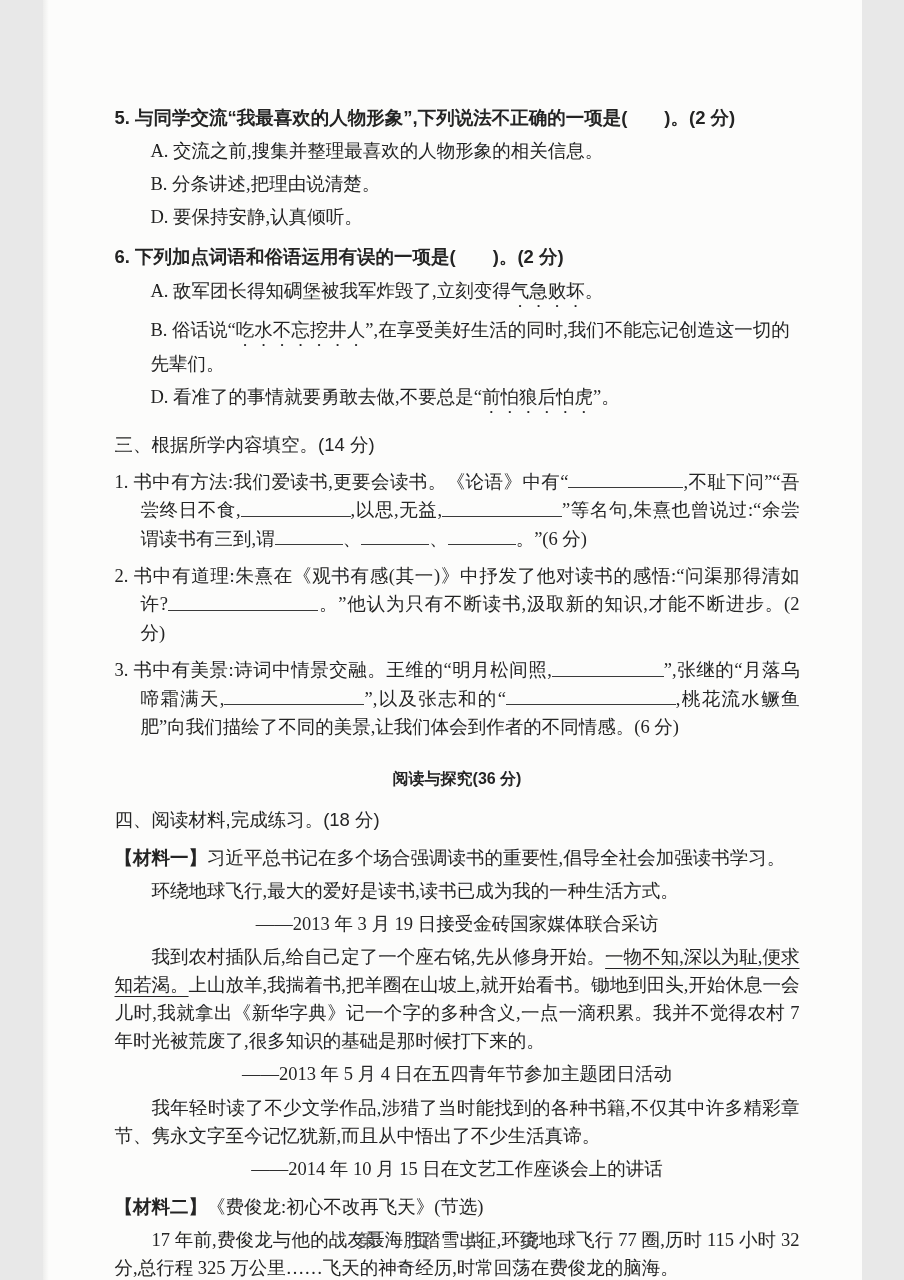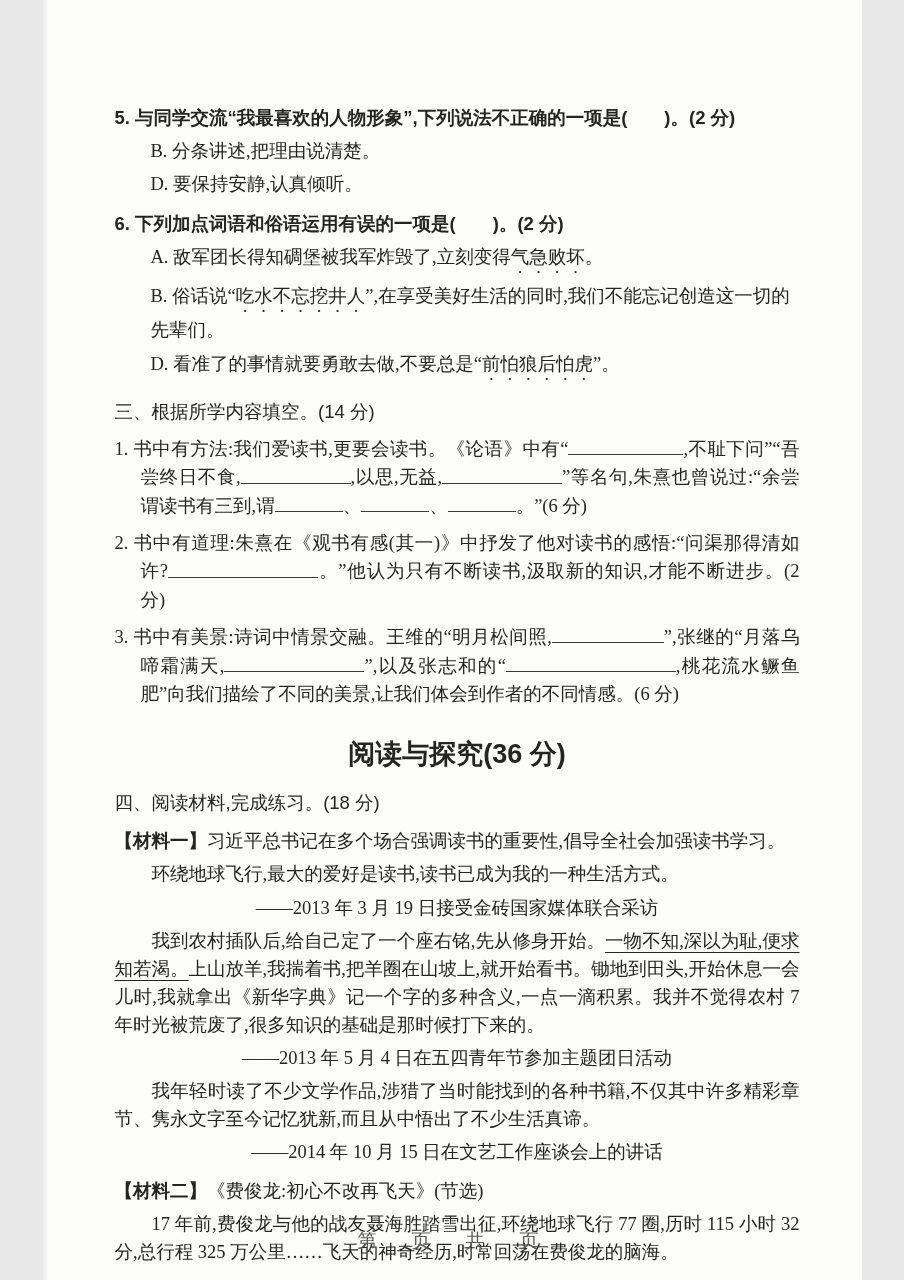--- a/index.html
+++ b/index.html
@@ -14,21 +14,21 @@
     color:#242424;
     font-size:18.5px;
     line-height:1.52;
     overflow:hidden;
   }
   .blk{margin:0;}
   .stem{font-weight:700;margin-top:12px;font-family:"Liberation Sans", sans-serif;font-size:18.5px;}
   .option{padding-left:36px;margin-top:5px;}
   .sec-heading{font-weight:400;margin-top:14px;font-family:"Liberation Sans", sans-serif;}
   .fill{padding-left:26px;text-indent:-26px;margin-top:9px;text-align:justify;}
-  .center-heading{font-weight:700;text-align:center;font-size:27px;margin-top:26px;margin-bottom:10px;font-family:"Liberation Sans", sans-serif;}
+  .center-heading{font-weight:700;text-align:center;font-size:16px;margin-top:26px;margin-bottom:10px;font-family:"Liberation Sans", sans-serif;}
   .mat{margin-top:10px;text-align:justify;}
   .lab{font-weight:700;font-family:"Liberation Sans", sans-serif;}
   .quote{text-indent:2em;text-align:justify;margin-top:5px;}
   .attrib{text-align:center;margin-top:5px;}
   .para{text-indent:2em;text-align:justify;margin-top:5px;}
   .blank{
     display:inline-block;
     border-bottom:1.4px solid #3a3a3a;
     height:1.05em;
     vertical-align:baseline;
@@ -50,20 +50,21 @@
     background:linear-gradient(to right, rgba(0,0,0,0.06), rgba(0,0,0,0));
   }
 </style>
 </head>
 <body>
 
 <div class="page">
   <div class="scan-edge"></div>
   <div>
       <div class="blk stem"><span class="t">5. 与同学交流“我最喜欢的人物形象”,下列说法不正确的一项是(　　)。(2 分)</span></div>
+      <div class="blk option"><span class="t">A. 交流之前,搜集并整理最喜欢的人物形象的相关信息。</span></div>
       <div class="blk option"><span class="t">B. 分条讲述,把理由说清楚。</span></div>
       <div class="blk option"><span class="t">D. 要保持安静,认真倾听。</span></div>
       <div class="blk stem"><span class="t">6. 下列加点词语和俗语运用有误的一项是(　　)。(2 分)</span></div>
       <div class="blk option"><span class="t">A. 敌军团长得知碉堡被我军炸毁了,立刻变得</span><span class="emdot">气急败坏</span><span class="t">。</span></div>
       <div class="blk option"><span class="t">B. 俗话说“</span><span class="emdot">吃水不忘挖井人</span><span class="t">”,在享受美好生活的同时,我们不能忘记创造这一切的先辈们。</span></div>
       <div class="blk option"><span class="t">D. 看准了的事情就要勇敢去做,不要总是“</span><span class="emdot">前怕狼后怕虎</span><span class="t">”。</span></div>
       <div class="blk sec-heading"><span class="t">三、根据所学内容填空。(14 分)</span></div>
       <div class="blk fill"><span class="t">1. 书中有方法:我们爱读书,更要会读书。《论语》中有“</span><span class="blank" style="width: 115px;"></span><span class="t">,不耻下问”“吾尝终日不食,</span><span class="blank" style="width: 110px;"></span><span class="t">,以思,无益,</span><span class="blank" style="width: 120px;"></span><span class="t">”等名句,朱熹也曾说过:“余尝谓读书有三到,谓</span><span class="blank" style="width: 68px;"></span><span class="t">、</span><span class="blank" style="width: 68px;"></span><span class="t">、</span><span class="blank" style="width: 68px;"></span><span class="t">。”(6 分)</span></div>
       <div class="blk fill"><span class="t">2. 书中有道理:朱熹在《观书有感(其一)》中抒发了他对读书的感悟:“问渠那得清如许?</span><span class="blank" style="width: 150px;"></span><span class="t">。”他认为只有不断读书,汲取新的知识,才能不断进步。(2 分)</span></div>
       <div class="blk fill"><span class="t">3. 书中有美景:诗词中情景交融。王维的“明月松间照,</span><span class="blank" style="width: 112px;"></span><span class="t">”,张继的“月落乌啼霜满天,</span><span class="blank" style="width: 140px;"></span><span class="t">”,以及张志和的“</span><span class="blank" style="width: 170px;"></span><span class="t">,桃花流水鳜鱼肥”向我们描绘了不同的美景,让我们体会到作者的不同情感。(6 分)</span></div>

